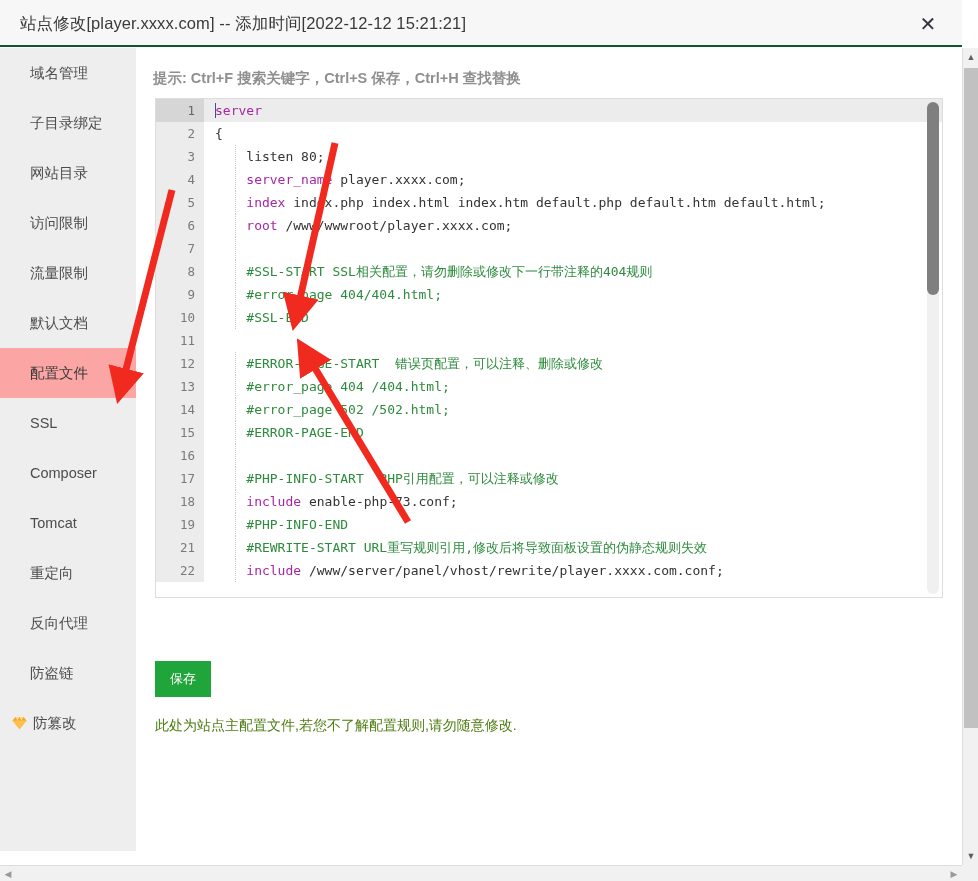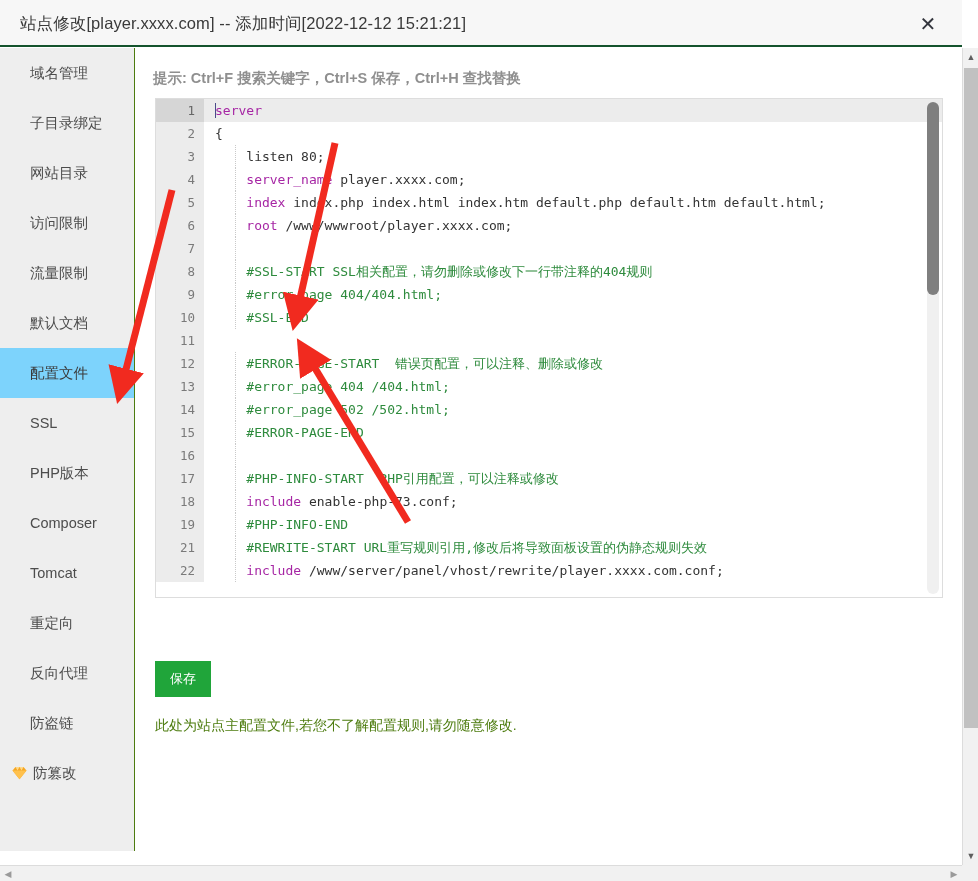--- a/index.html
+++ b/index.html
@@ -43,39 +43,39 @@
     align-items: center;
     justify-content: center;
     font-size: 20px;
     line-height: 1;
   }
 
   
   .sidebar {
     position: absolute;
     left: 0; top: 48px;
-    width: 135px;
+    width: 156px;
     height: 803px;
     background: #eeeeee;
     border-right: 1px solid #4d7c0f;
     overflow: hidden;
   }
   .side-item {
     position: relative;
     height: 50px;
     display: flex;
     align-items: center;
     padding-left: 30px;
     font-size: 14.5px;
     color: #4c4c4c;
     cursor: pointer;
     white-space: nowrap;
   }
   .side-item.active {
-    background: #7dd3fc;
+    background: #fca5a5;
     color: #3a3a3a;
   }
   .side-item .diamond {
     display: inline-block;
     margin-right: 6px;
     margin-left: -18px;
     width: 15px; height: 14px;
     position: relative;
     top: 0px;
   }
@@ -292,23 +292,20 @@
         <div class="side-item">
           <span>默认文档</span>
         </div>
         <div class="side-item active">
           <span>配置文件</span>
         </div>
         <div class="side-item">
           <span>SSL</span>
         </div>
         <div class="side-item">
-          <span>PHP版本</span>
-        </div>
-        <div class="side-item">
           <span>Composer</span>
         </div>
         <div class="side-item">
           <span>Tomcat</span>
         </div>
         <div class="side-item">
           <span>重定向</span>
         </div>
         <div class="side-item">
           <span>反向代理</span>

